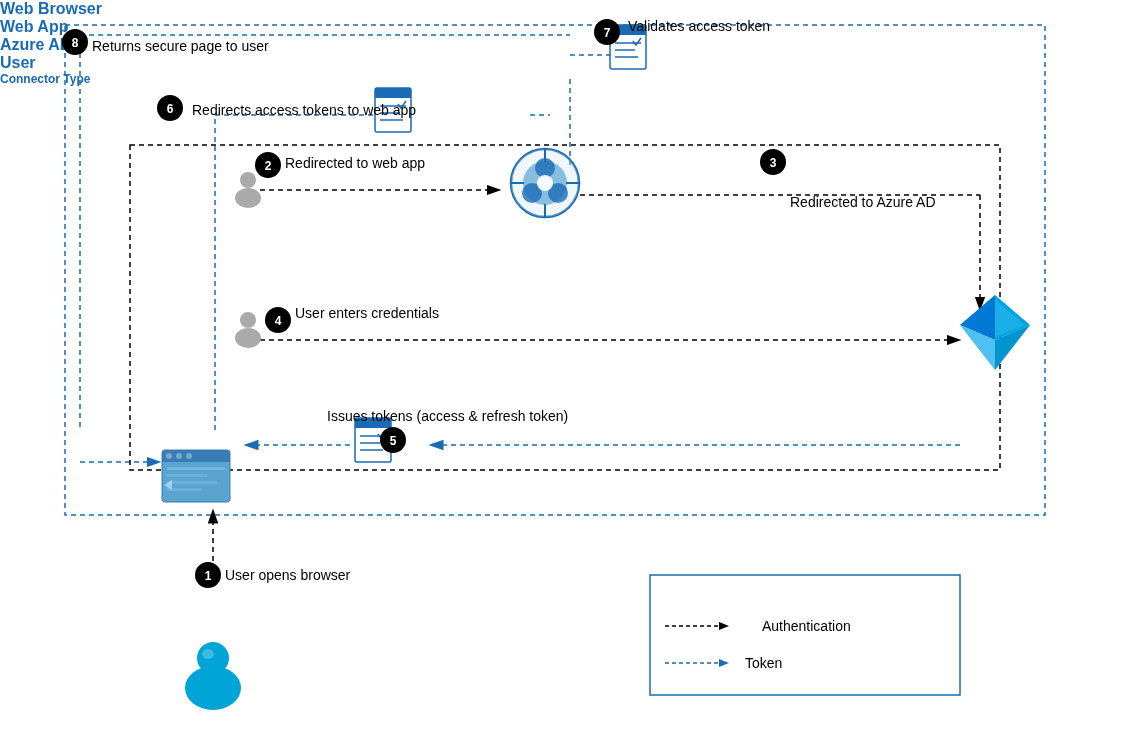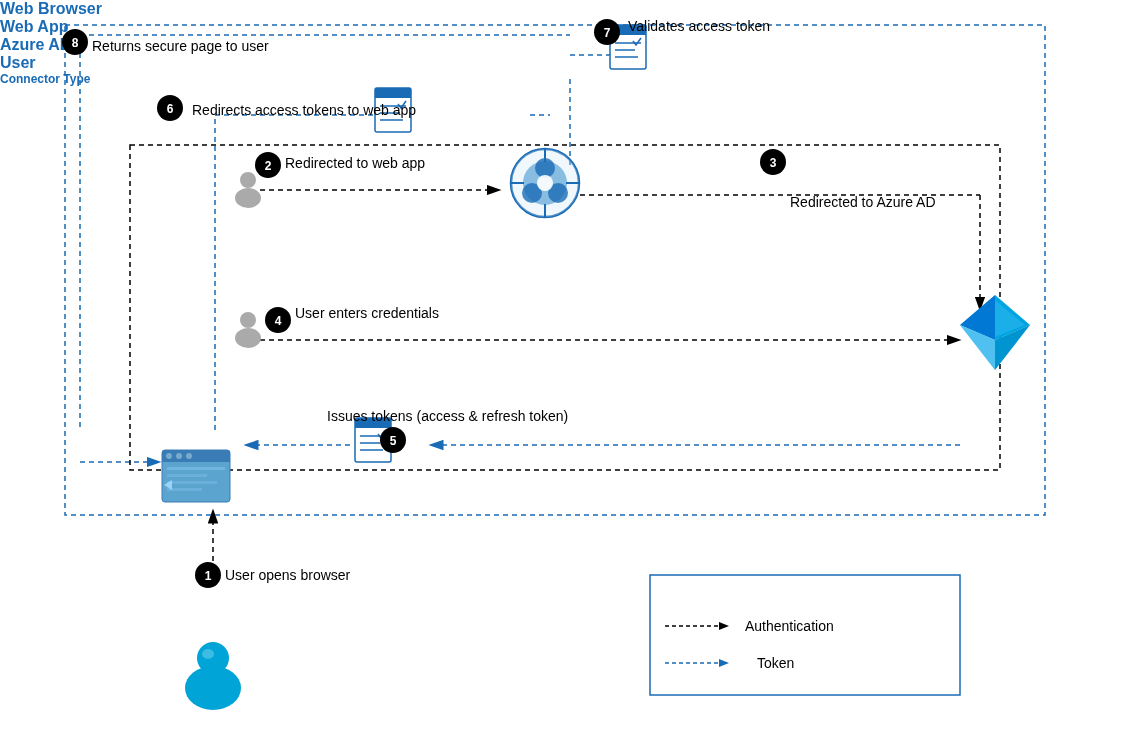--- a/index.html
+++ b/index.html
@@ -222,29 +222,29 @@
   <div class="blue-label" style="left:164px; top:508px;">Web Browser</div>
 
   <div class="blue-label" style="left:522px; top:228px;">Web App</div>
 
   <div class="blue-label" style="left:997px; top:378px;">Azure AD</div>
 
   <div class="blue-label" style="left:185px; top:648px;">User</div>
 
   <div class="blue-label" style="left:680px; top:582px; font-size:12px;">Connector Type</div>
 
-  <div style="position:absolute; left:665px; top:618px; display:flex; align-items:center; gap:10px;">
+  <div style="position:absolute; left:665px; top:618px; display:flex; align-items:center; gap:27px;">
     <svg width="70" height="12">
       <line x1="0" y1="6" x2="60" y2="6" stroke="#000" stroke-width="1.5" stroke-dasharray="4,3"></line>
       <polygon points="54,2 64,6 54,10" fill="#000"></polygon>
     </svg>
     <span class="label" style="position:static;">Authentication</span>
   </div>
 
-  <div style="position:absolute; left:665px; top:655px; display:flex; align-items:center; gap:22px;">
+  <div style="position:absolute; left:665px; top:655px; display:flex; align-items:center; gap:10px;">
     <svg width="70" height="12">
       <line x1="0" y1="6" x2="60" y2="6" stroke="#1a6bb5" stroke-width="1.5" stroke-dasharray="4,3"></line>
       <polygon points="54,2 64,6 54,10" fill="#1a6bb5"></polygon>
     </svg>
     <span class="label" style="position:static;">Token</span>
   </div>
 
 </div>
 
 </body></html>

